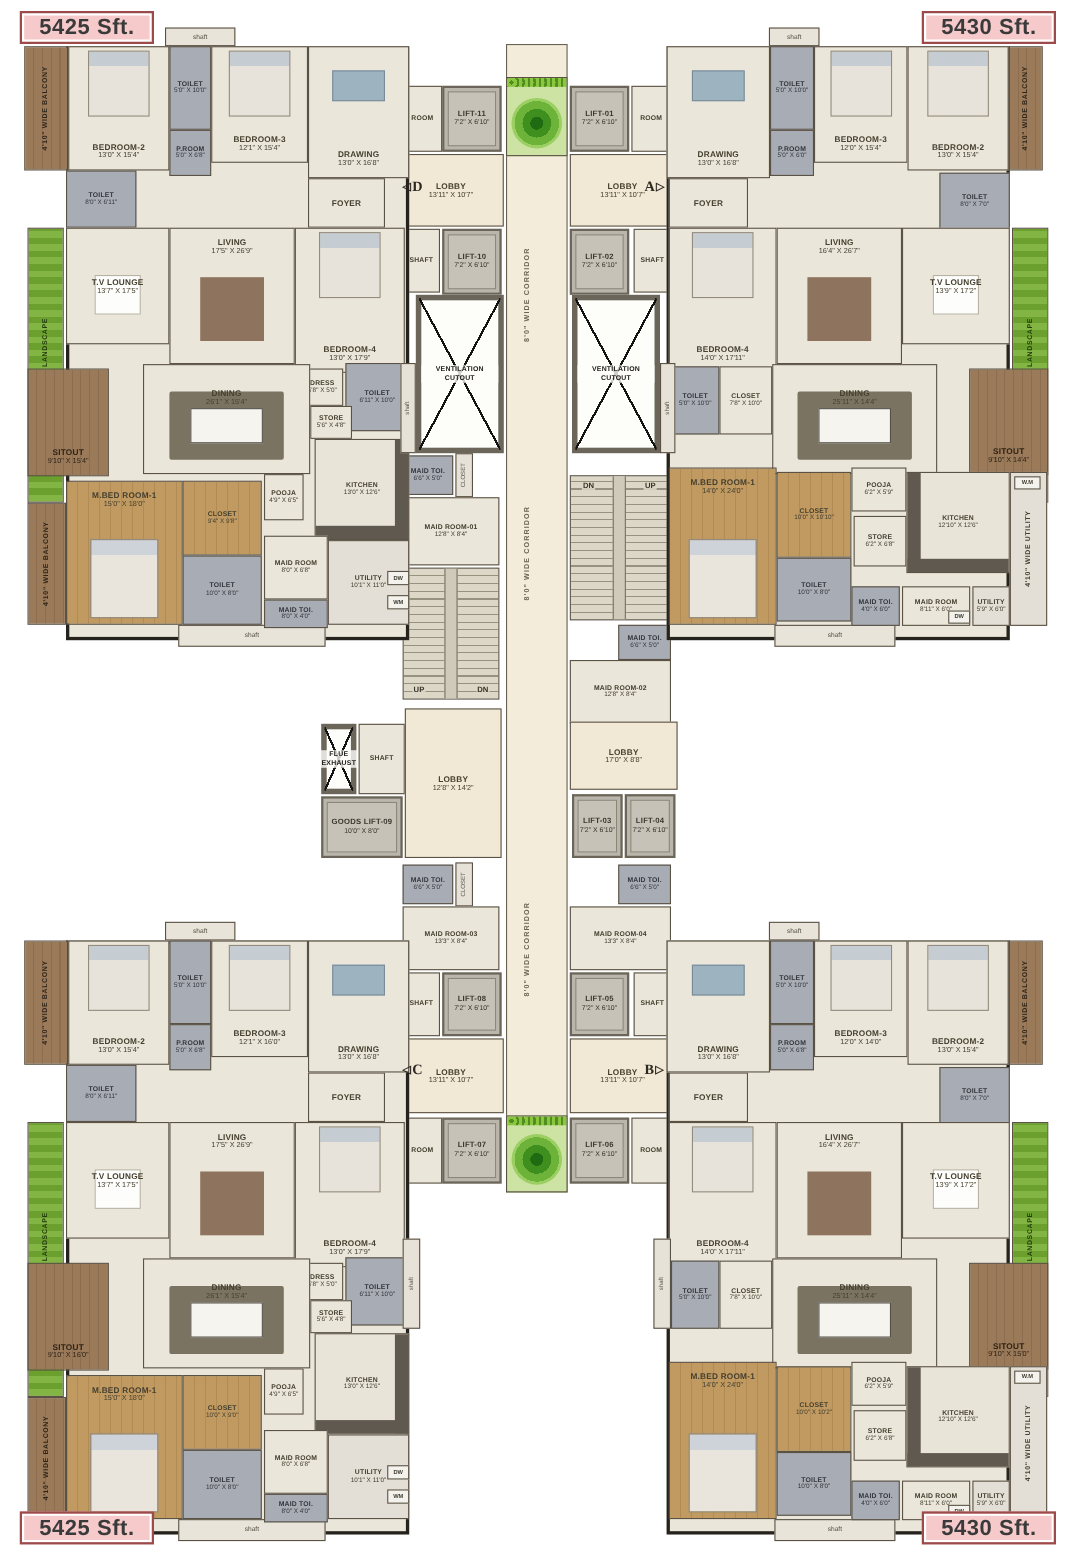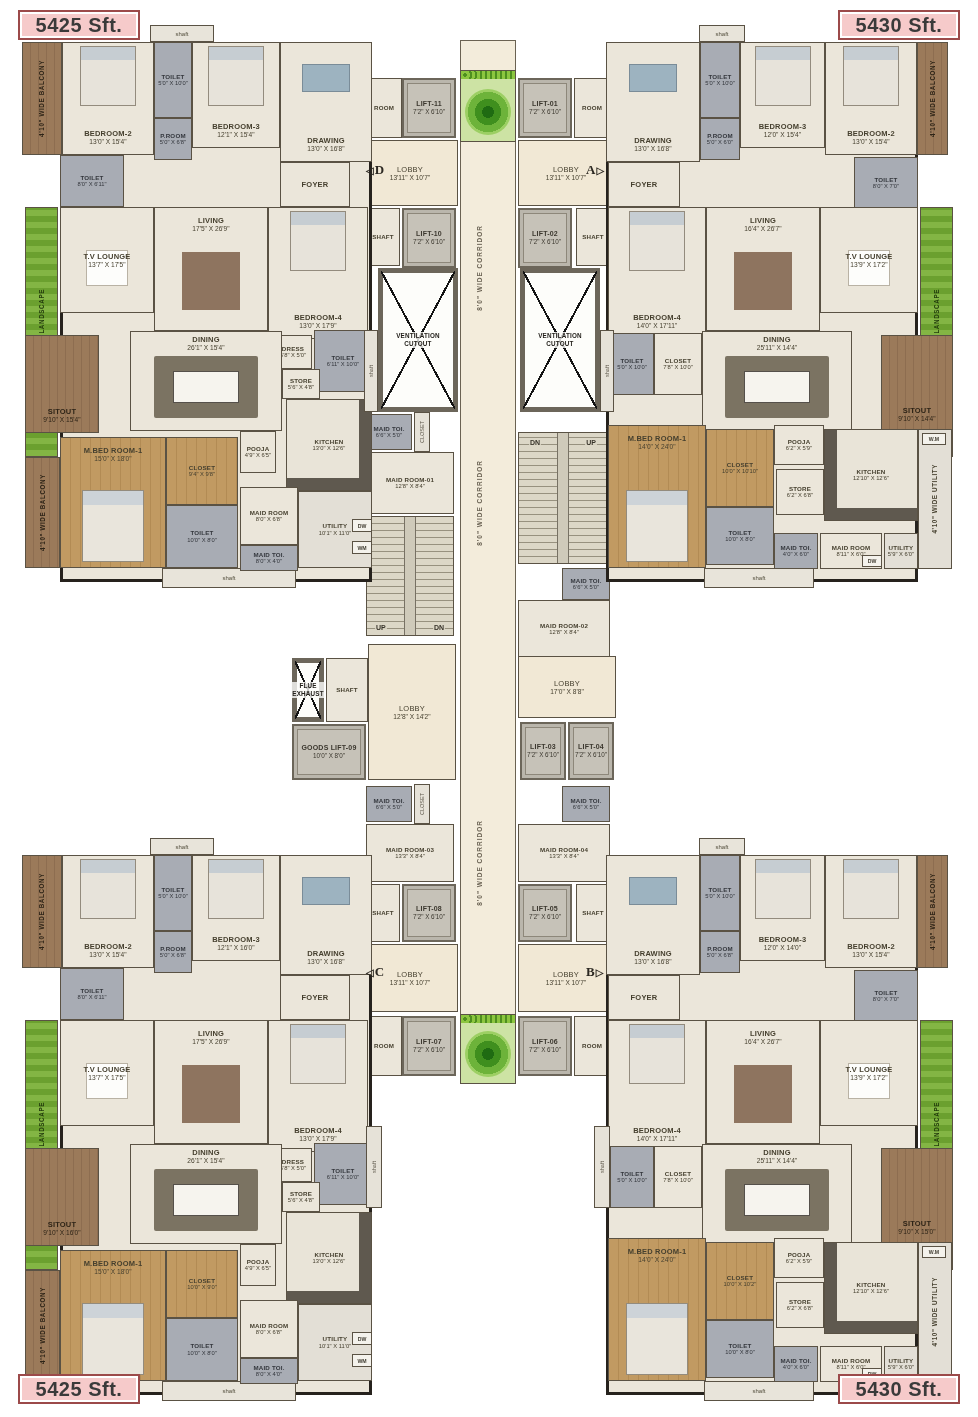--- a/index.html
+++ b/index.html
@@ -31,21 +31,21 @@
   .vert .rn{writing-mode:vertical-rl;transform:rotate(180deg);font-size:6.3px;white-space:nowrap;letter-spacing:.6px}
 
   .lift{position:absolute;background:#bab6ac;border:2px solid #6c665a;display:flex;flex-direction:column;
     align-items:center;justify-content:center;text-align:center;color:#3b372e;z-index:2}
   .lift::before{content:"";position:absolute;inset:3px;border:1px solid #8d877a;background:#c6c2b8}
   .lift span{position:relative;z-index:1}
   .lift .rn{font-size:7px;font-weight:bold}.lift .rd{font-size:6.3px}
 
   .lobby{position:absolute;background:#f1e8d5;border:1px solid #5a5244;display:flex;flex-direction:column;
     align-items:center;justify-content:center;text-align:center;color:#46402f;z-index:2}
-  .lobby .rn{font-size:7.5px;font-weight:normal}.lobby .rd{font-size:6.6px}
+  .lobby .rn{font-size:7.5px;font-weight:bold}.lobby .rd{font-size:6.6px}
 
   .corridor{position:absolute;background:#f3ecdb;border:1px solid #6a6252;z-index:1}
   .corrlbl{position:absolute;z-index:3;font-size:6.5px;font-weight:bold;color:#6b6354;writing-mode:vertical-rl;
     transform:rotate(180deg);white-space:nowrap;letter-spacing:1px}
 
   .shaftbox{position:absolute;background:#e8e4da;border:1px solid #5a5244;display:flex;align-items:center;
     justify-content:center;font-size:6px;color:#55503f;z-index:1}
   .vstrip{position:absolute;background:#e6e2d8;border:1px solid #5a5244;z-index:3;display:flex;
     align-items:center;justify-content:center;overflow:hidden}
   .vstrip span{writing-mode:vertical-rl;transform:rotate(180deg);font-size:5.5px;color:#5f594c;white-space:nowrap}
@@ -77,21 +77,21 @@
   .mk-r::after{content:"▷";font-size:10px;margin-left:1px}
 
   .bed-top::after{content:"";position:absolute;top:3px;left:50%;transform:translateX(-50%);width:54px;height:58px;
     background:linear-gradient(#c6cdd2 0 13px,#e7e3da 13px);border:1px solid #938b7d;z-index:0}
   .bed-big::after{content:"";position:absolute;bottom:5px;left:50%;transform:translateX(-50%);width:60px;height:70px;
     background:linear-gradient(#cdd3d8 0 14px,#e9e5dc 14px);border:1px solid #938b7d;z-index:0}
   .dining::before{content:"";position:absolute;left:50%;top:56%;transform:translate(-50%,-50%);width:104px;height:62px;
     background:#7b7362;border-radius:2px;z-index:0}
   .dining::after{content:"";position:absolute;left:50%;top:56%;transform:translate(-50%,-50%);width:64px;height:30px;
     background:#f6f4ee;border:1px solid #55504a;z-index:1}
-  .dining{justify-content:flex-start;padding-top:3px}
+  .dining{justify-content:flex-start;padding-top:21px}
   .kitchen{background:linear-gradient(#5f594f,#5f594f) 100% 0/12px 100% no-repeat,
            linear-gradient(#5f594f,#5f594f) 0 100%/100% 12px no-repeat,#e9e4d8}
   .kitchen2{background:linear-gradient(#5f594f,#5f594f) 0 0/12px 100% no-repeat,
            linear-gradient(#5f594f,#5f594f) 0 100%/100% 12px no-repeat,#e9e4d8}
   .rug::after{content:"";position:absolute;left:50%;top:58%;transform:translate(-50%,-50%);width:40px;height:34px;
     background:#fdfdfb;border:1px solid #b9b2a4;z-index:0}
   .rug2::after{content:"";position:absolute;left:50%;top:60%;transform:translate(-50%,-50%);width:58px;height:58px;
     background:#7e5f49;opacity:.85;z-index:0}
   .sofa::after{content:"";position:absolute;left:50%;top:30%;transform:translate(-50%,-50%);width:46px;height:26px;
     background:#9db3c0;border:1px solid #7a8c98;z-index:0}

